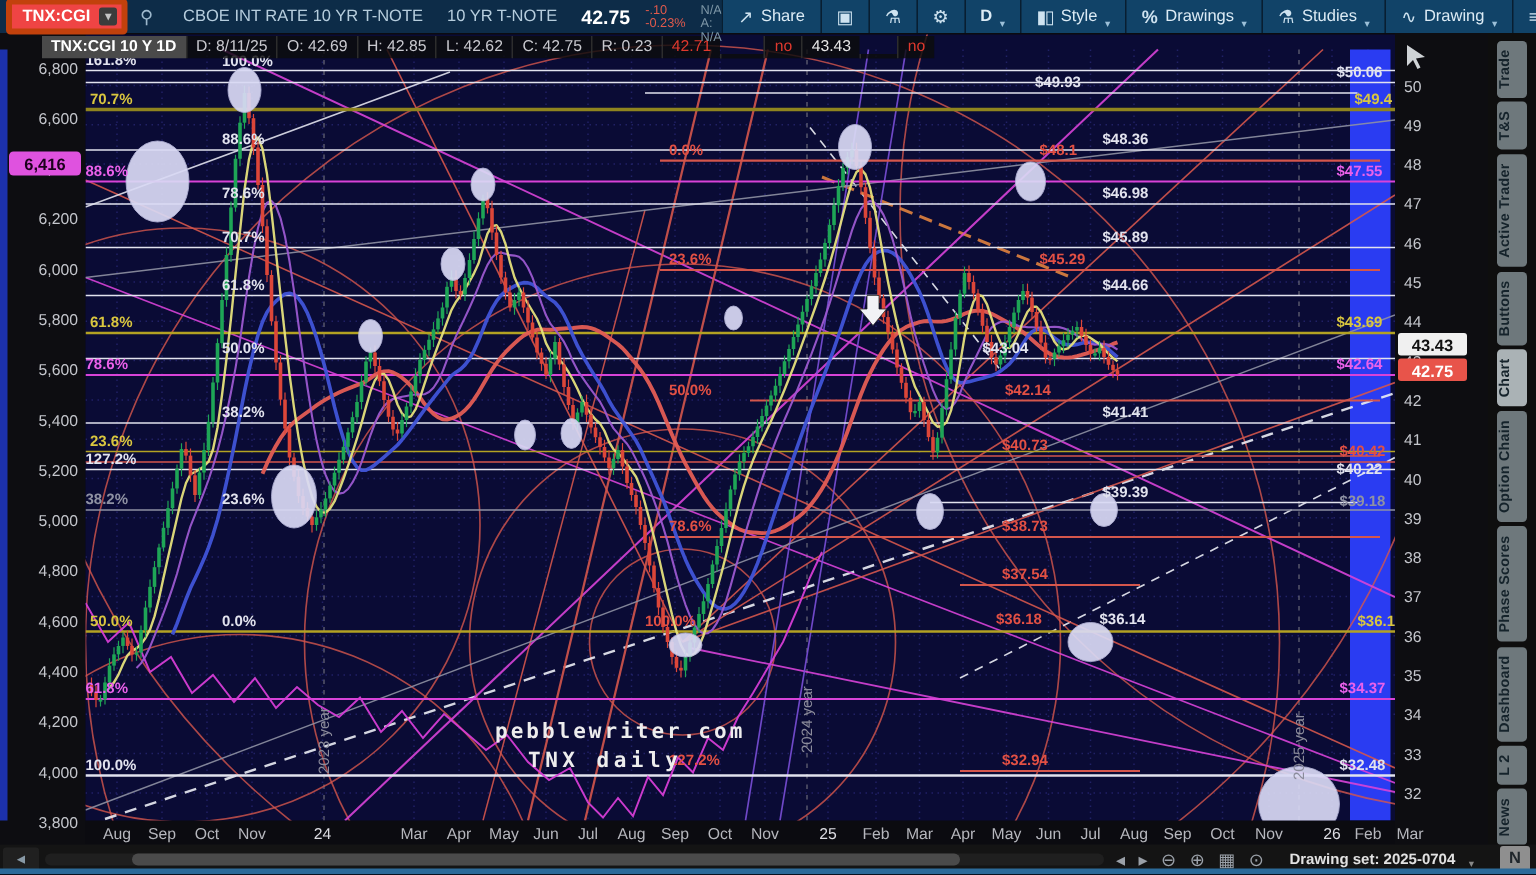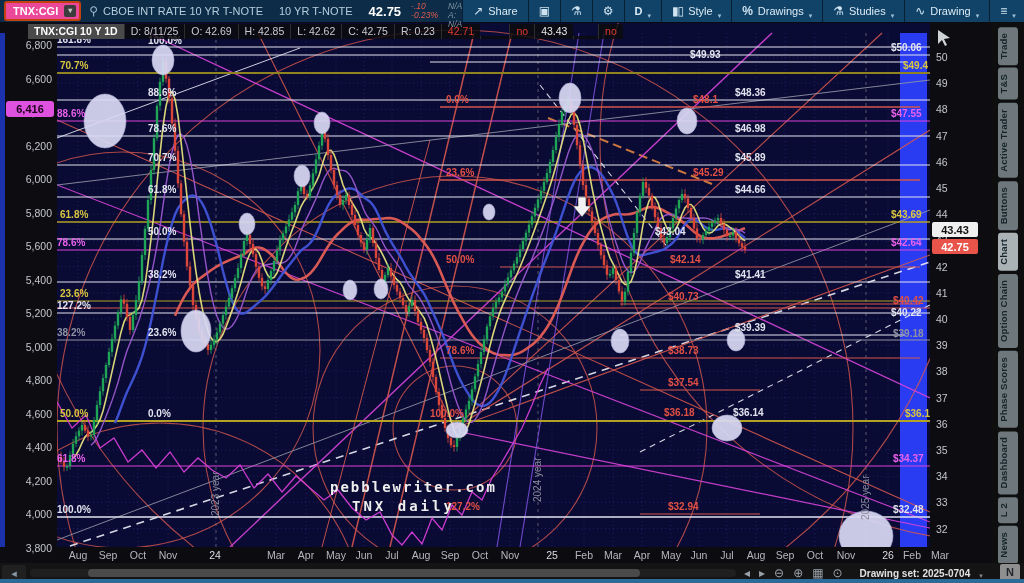--- a/index.html
+++ b/index.html
@@ -1,29 +1,29 @@
 <!DOCTYPE html>
 <html><head>
 <meta charset="utf-8">
 <style>
   html,body{margin:0;padding:0;background:#000;}
   #win{position:relative;width:1024px;height:583px;overflow:hidden;background:#0b0b10;
        font-family:"Liberation Sans",sans-serif;-webkit-font-smoothing:antialiased;}
   
   #topbar{position:absolute;left:0;top:0;width:1024px;height:22px;background:#0d2c48;
           display:flex;align-items:center;z-index:6;color:#cfe2f0;font-size:11px;}
-  .symbox{display:flex;align-items:center;gap:6px;background:#ec4899;border:2px solid #c2410c;
+  .symbox{display:flex;align-items:center;gap:6px;background:#ef4444;border:4px solid #c2410c;
           border-radius:3px;height:16px;margin-left:4px;padding:0 3px 0 7px;color:#fff;
           font-weight:bold;font-size:11px;}
   .symcaret{background:#3c3c3c;border-radius:2px;padding:0 4px;color:#c5c5c5;font-size:8px;line-height:12px;}
   .linkico{color:#9db8cc;font-size:12px;margin-left:8px;}
-  .desc{color:#b6cddd;margin-left:5px;white-space:nowrap;}
+  .desc{color:#b6cddd;margin-left:20px;white-space:nowrap;}
   .contract{margin-left:16px;}
   .last{color:#fff;font-weight:bold;font-size:13px;margin-left:16px;}
-  .stack{display:flex;flex-direction:column;line-height:1.05;font-size:8.5px;margin-left:10px;font-style:italic;}
+  .stack{display:flex;flex-direction:column;line-height:1.05;font-size:8.5px;margin-left:10px;}
   .stack.chg{color:#e05a4c;}
   .stack.ba{color:#7d96a6;}
   .tright{margin-left:auto;display:flex;height:22px;align-items:stretch;}
   .tbtn{display:flex;align-items:center;gap:5px;padding:0 10px;background:#114368;
         border-left:1px solid #081e31;color:#dcebf5;font-size:11px;cursor:default;white-space:nowrap;}
   .tbtn .ico{font-size:12px;color:#cfe3f0;}
   .tbtn .caret{font-size:7px;color:#9cc0d8;align-self:flex-end;margin-bottom:2px;}
   .minicndl{font-size:8px;letter-spacing:-1px;}
   
   #hdr{position:absolute;left:28px;top:24px;height:15px;display:flex;align-items:center;

